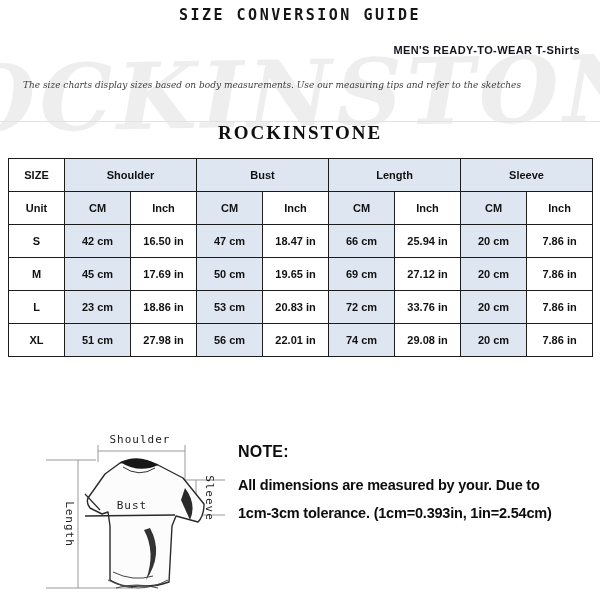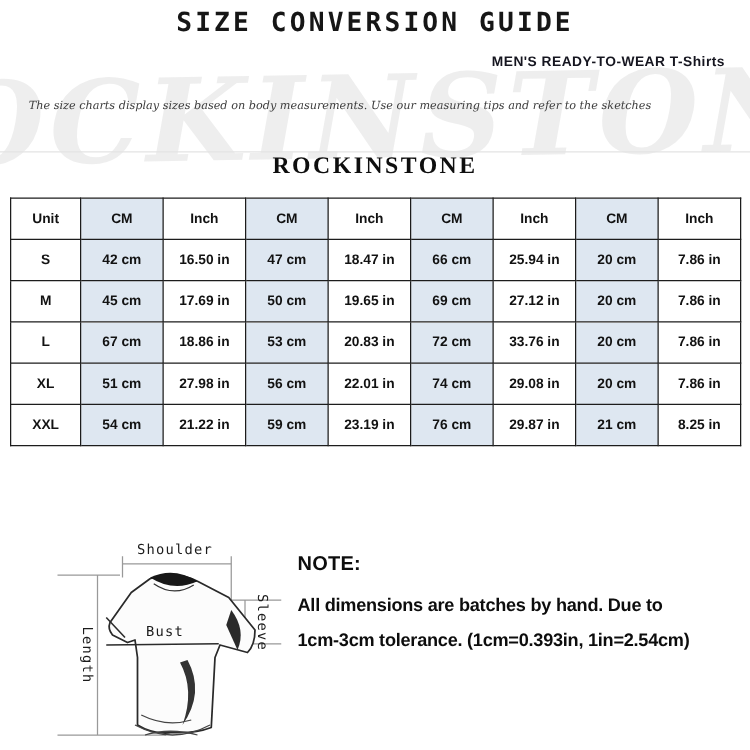--- a/index.html
+++ b/index.html
@@ -18,21 +18,21 @@
     font-style:italic; font-weight:bold;
     font-size:92px; letter-spacing:4px;
     white-space:nowrap;
     color:rgba(90,90,90,0.10);
     z-index:0; pointer-events:none;
   }
   .page-title {
     position:absolute; top:6px; left:0; width:600px;
     text-align:center;
     font-family:"DejaVu Sans Mono", monospace;
-    font-size:21px; font-weight:bold; letter-spacing:2.5px;
+    font-size:15px; font-weight:bold; letter-spacing:2.5px;
     color:#161616; z-index:1;
   }
   .subtitle {
     position:absolute; top:44px; left:0; width:580px;
     text-align:right;
     font-size:11px; font-weight:bold; letter-spacing:0.4px;
     color:#15151f; z-index:1;
   }
   .description {
     position:absolute; top:77px; left:0; width:544px;
@@ -100,20 +100,27 @@
     <col style="width:66px">
       <col style="width:66px">
     <col style="width:66px">
       <col style="width:66px">
     <col style="width:66px">
       <col style="width:66px">
     <col style="width:66px">
       <col style="width:66px">
   </colgroup>
   <tbody>
+      <tr>
+    <td>SIZE</td>
+    <td colspan="2" class="blue">Shoulder</td>
+    <td colspan="2" class="blue">Bust</td>
+    <td colspan="2" class="blue">Length</td>
+    <td colspan="2" class="blue">Sleeve</td>
+  </tr>
   <tr>
     <td>Unit</td>
     <td class="blue">CM</td>
     <td>Inch</td>
     <td class="blue">CM</td>
     <td>Inch</td>
     <td class="blue">CM</td>
     <td>Inch</td>
     <td class="blue">CM</td>
     <td>Inch</td>
@@ -135,50 +142,39 @@
     <td>17.69 in</td>
     <td class="blue">50 cm</td>
     <td>19.65 in</td>
     <td class="blue">69 cm</td>
     <td>27.12 in</td>
     <td class="blue">20 cm</td>
     <td>7.86 in</td>
   </tr>
   <tr>
     <td>L</td>
-    <td class="blue">67 cm</td>
+    <td class="blue">23 cm</td>
     <td>18.86 in</td>
     <td class="blue">53 cm</td>
     <td>20.83 in</td>
     <td class="blue">72 cm</td>
     <td>33.76 in</td>
     <td class="blue">20 cm</td>
     <td>7.86 in</td>
   </tr>
   <tr>
     <td>XL</td>
     <td class="blue">51 cm</td>
     <td>27.98 in</td>
     <td class="blue">56 cm</td>
     <td>22.01 in</td>
     <td class="blue">74 cm</td>
     <td>29.08 in</td>
     <td class="blue">20 cm</td>
     <td>7.86 in</td>
-  </tr>
-  <tr>
-    <td>XXL</td>
-    <td class="blue">54 cm</td>
-    <td>21.22 in</td>
-    <td class="blue">59 cm</td>
-    <td>23.19 in</td>
-    <td class="blue">76 cm</td>
-    <td>29.87 in</td>
-    <td class="blue">21 cm</td>
-    <td>8.25 in</td>
   </tr>
 </tbody>
   </table>
 
 <svg class="diagram" width="210" height="168" viewBox="0 0 210 168">
 
   <g stroke="#999" stroke-width="1" fill="none">
     <line x1="60" y1="21" x2="147" y2="21"></line>
     <line x1="60" y1="15" x2="60" y2="32"></line>
     <line x1="147" y1="15" x2="147" y2="50"></line>
@@ -212,15 +208,15 @@
   <line x1="47" y1="86" x2="137" y2="85" stroke="#2a2a2a" stroke-width="1.3"></line>
 
   <text x="102" y="13" text-anchor="middle">Shoulder</text>
   <text x="94" y="79" text-anchor="middle">Bust</text>
   <text transform="translate(28,94) rotate(90)" text-anchor="middle">Length</text>
   <text transform="translate(168,68) rotate(90)" text-anchor="middle">Sleeve</text>
 </svg>
 
 <div class="note">
   <div class="note-heading">NOTE:</div>
-  <div class="note-line">All dimensions are batches by hand. Due to</div>
+  <div class="note-line">All dimensions are measured by your. Due to</div>
   <div class="note-line">1cm-3cm tolerance. (1cm=0.393in, 1in=2.54cm)</div>
 </div>
 
 </body></html>

